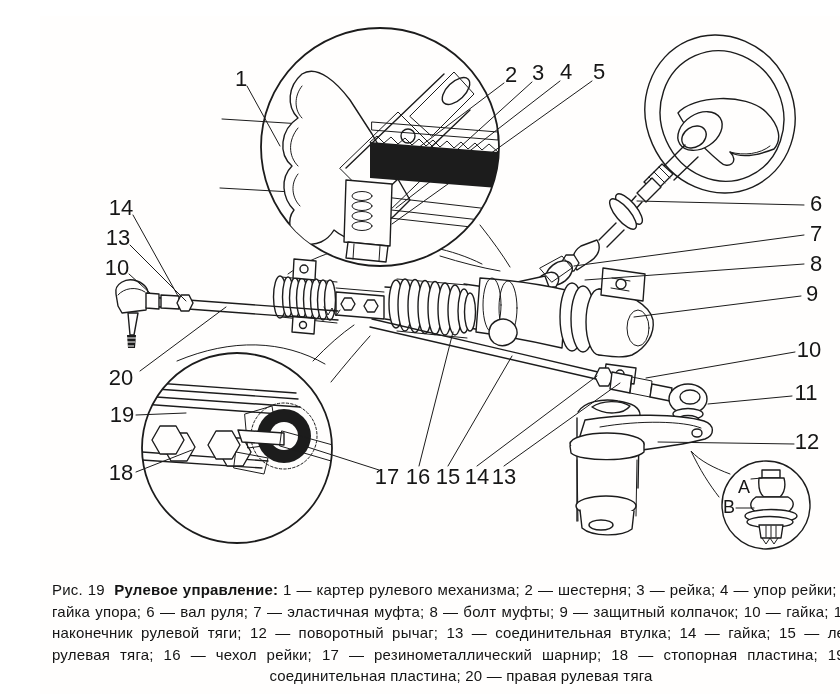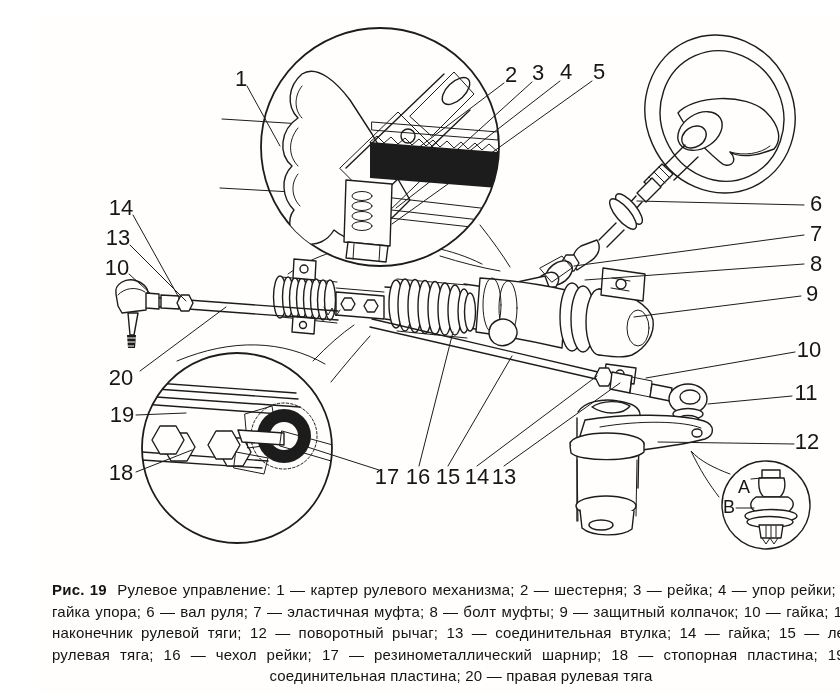--- a/index.html
+++ b/index.html
@@ -10,22 +10,22 @@
   .ink{stroke:#1c1c1c;fill:none;stroke-width:1.4;stroke-linecap:round;stroke-linejoin:round;}
   .thin{stroke-width:1;}
   .thick{stroke-width:1.8;}
   .wfill{fill:#fffefd;}
   .bfill{fill:#1c1c1c;stroke:none;}
   .callout{font-family:"Liberation Sans",sans-serif;font-size:22px;fill:#161616;}
   .callout-small{font-family:"Liberation Sans",sans-serif;font-size:18px;fill:#161616;}
   .caption{position:absolute;left:12px;right:10px;top:563px;margin:0;
            font-size:15px;line-height:21.5px;letter-spacing:.2px;
            text-align:justify;text-align-last:center;color:#141414;}
-  .caption b{font-weight:normal;}
-  .fig-label{font-weight:bold;}
+  .caption b{font-weight:bold;}
+  .fig-label{font-weight:normal;}
 </style>
 </head>
 <body>
 
 <figure class="plate">
 <svg width="840" height="562" viewBox="0 0 840 562" aria-label="steering system diagram">
   <defs>
     <pattern id="hatch" width="4" height="4" patternUnits="userSpaceOnUse" patternTransform="rotate(45)">
       <line x1="0" y1="0" x2="0" y2="4" stroke="#1c1c1c" stroke-width="1.1"></line>
     </pattern>

